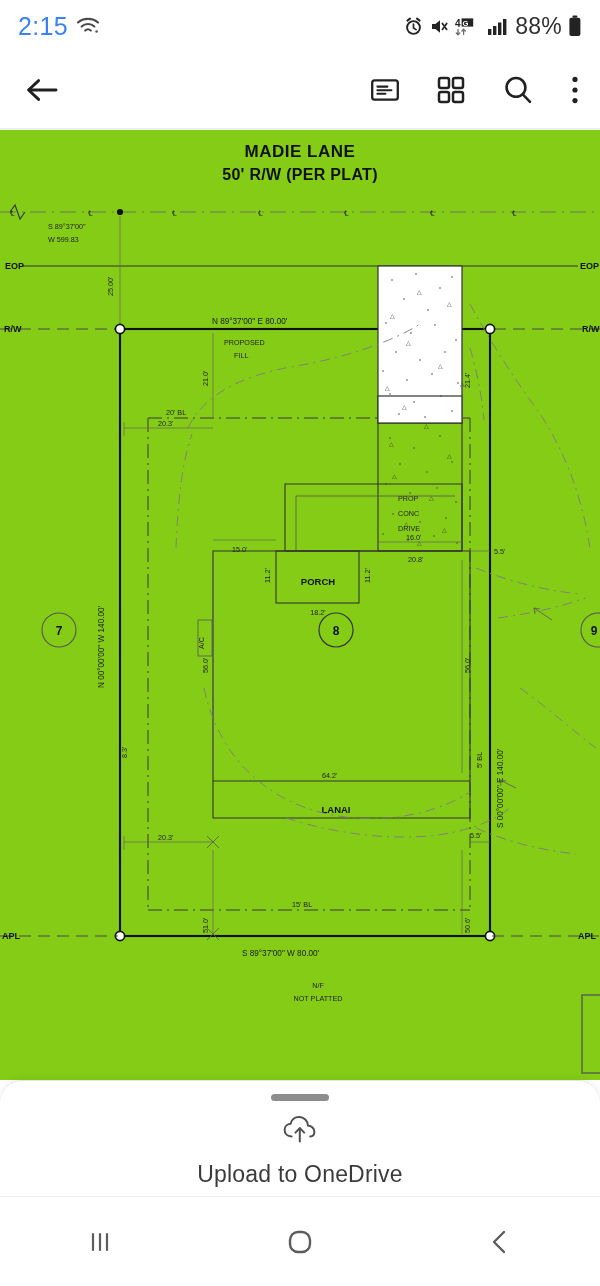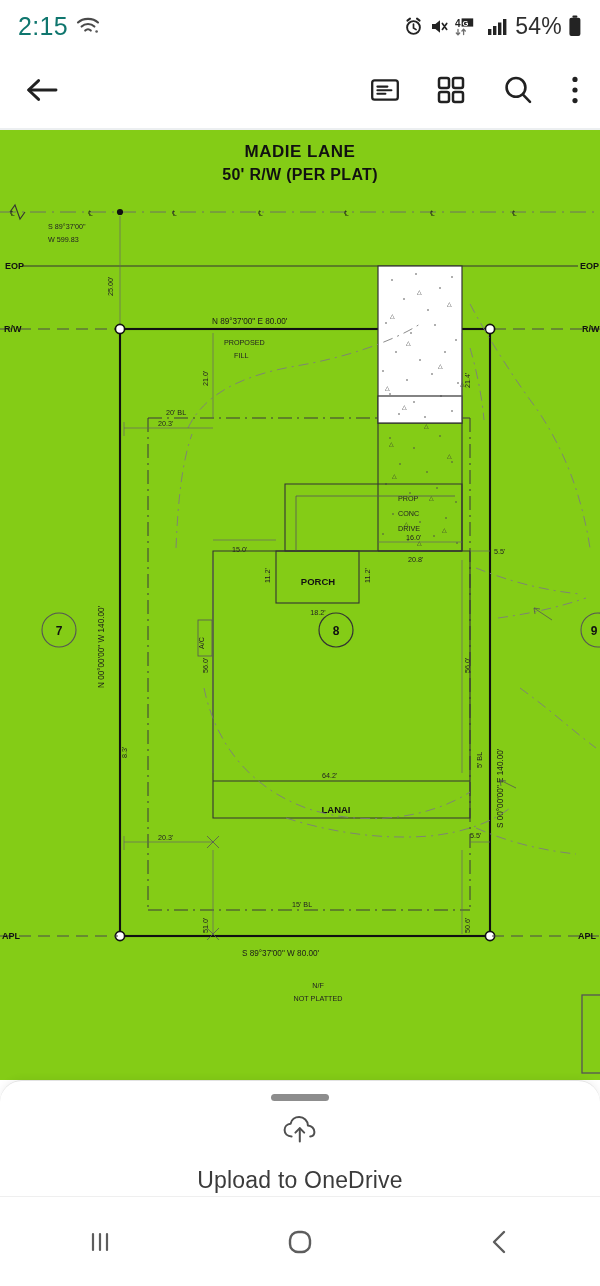--- a/index.html
+++ b/index.html
@@ -12,21 +12,21 @@
   #app { position: relative; width: 600px; height: 1286px; background: #fff; }
 
   
   .statusbar {
     position: absolute; top: 0; left: 0; width: 600px; height: 52px;
     display: flex; align-items: center; justify-content: space-between;
     padding: 0 18px;
     background: #fff;
   }
   .sb-left { display: flex; align-items: center; gap: 7px; }
-  .sb-time { font-size: 25px; color: #0f766e; letter-spacing: .3px; }
+  .sb-time { font-size: 25px; color: #3b82f6; letter-spacing: .3px; }
   .sb-right { display: flex; align-items: center; gap: 6px; }
   .sb-batt-txt { font-size: 23px; color: #2f2f2f; letter-spacing: .2px; }
   .ico { display: inline-flex; align-items: center; justify-content: center; }
 
   
   .toolbar {
     position: absolute; top: 52px; left: 0; width: 600px; height: 76px;
     display: flex; align-items: center;
     background: #fff;
   }
@@ -65,21 +65,21 @@
   .sheet {
     position: absolute; left: 0; top: 1080px; width: 600px; height: 116px;
     background: #fff;
     border-top: 1px solid #e3e3e3;
     border-top-left-radius: 22px; border-top-right-radius: 22px;
     box-shadow: 0 -2px 7px rgba(0,0,0,.055);
     display: flex; flex-direction: column; align-items: center;
   }
   .grabber { width: 58px; height: 7px; border-radius: 4px; background: #8d8d8d; margin-top: 13px; }
   .sheet-ico { margin-top: 14px; }
-  .sheet-lbl { margin-top: 20px; font-size: 23px; color: #3b3b3b; letter-spacing: .2px; }
+  .sheet-lbl { margin-top: 14px; font-size: 23px; color: #3b3b3b; letter-spacing: .2px; }
 
   
   .navbar {
     position: absolute; left: 0; top: 1196px; width: 600px; height: 90px;
     background: #fff; border-top: 1px solid #efefef;
     display: flex; align-items: center; justify-content: space-around;
   }
   .nav-btn { display: inline-flex; align-items: center; justify-content: center;
              width: 90px; height: 60px; cursor: pointer; }
 </style>
@@ -124,21 +124,21 @@
         </svg>
       </span>
       <span class="ico">
         <svg width="22" height="19" viewBox="0 0 22 19">
           <rect x="1" y="12" width="3.4" height="6" fill="#232323"></rect>
           <rect x="6" y="9" width="3.4" height="9" fill="#232323"></rect>
           <rect x="11" y="5.5" width="3.4" height="12.5" fill="#232323"></rect>
           <rect x="16" y="2" width="3.4" height="16" fill="#232323"></rect>
         </svg>
       </span>
-      <span class="sb-batt-txt">54%</span>
+      <span class="sb-batt-txt">88%</span>
       <span class="ico">
         <svg width="14" height="22" viewBox="0 0 14 22">
           <rect x="4.4" y="0.6" width="5" height="2.2" rx="1" fill="#232323"></rect>
           <rect x="1.4" y="2.8" width="11" height="18.2" rx="2" fill="#232323"></rect>
         </svg>
       </span>
     </div>
   </div>
 
   <div class="toolbar">

